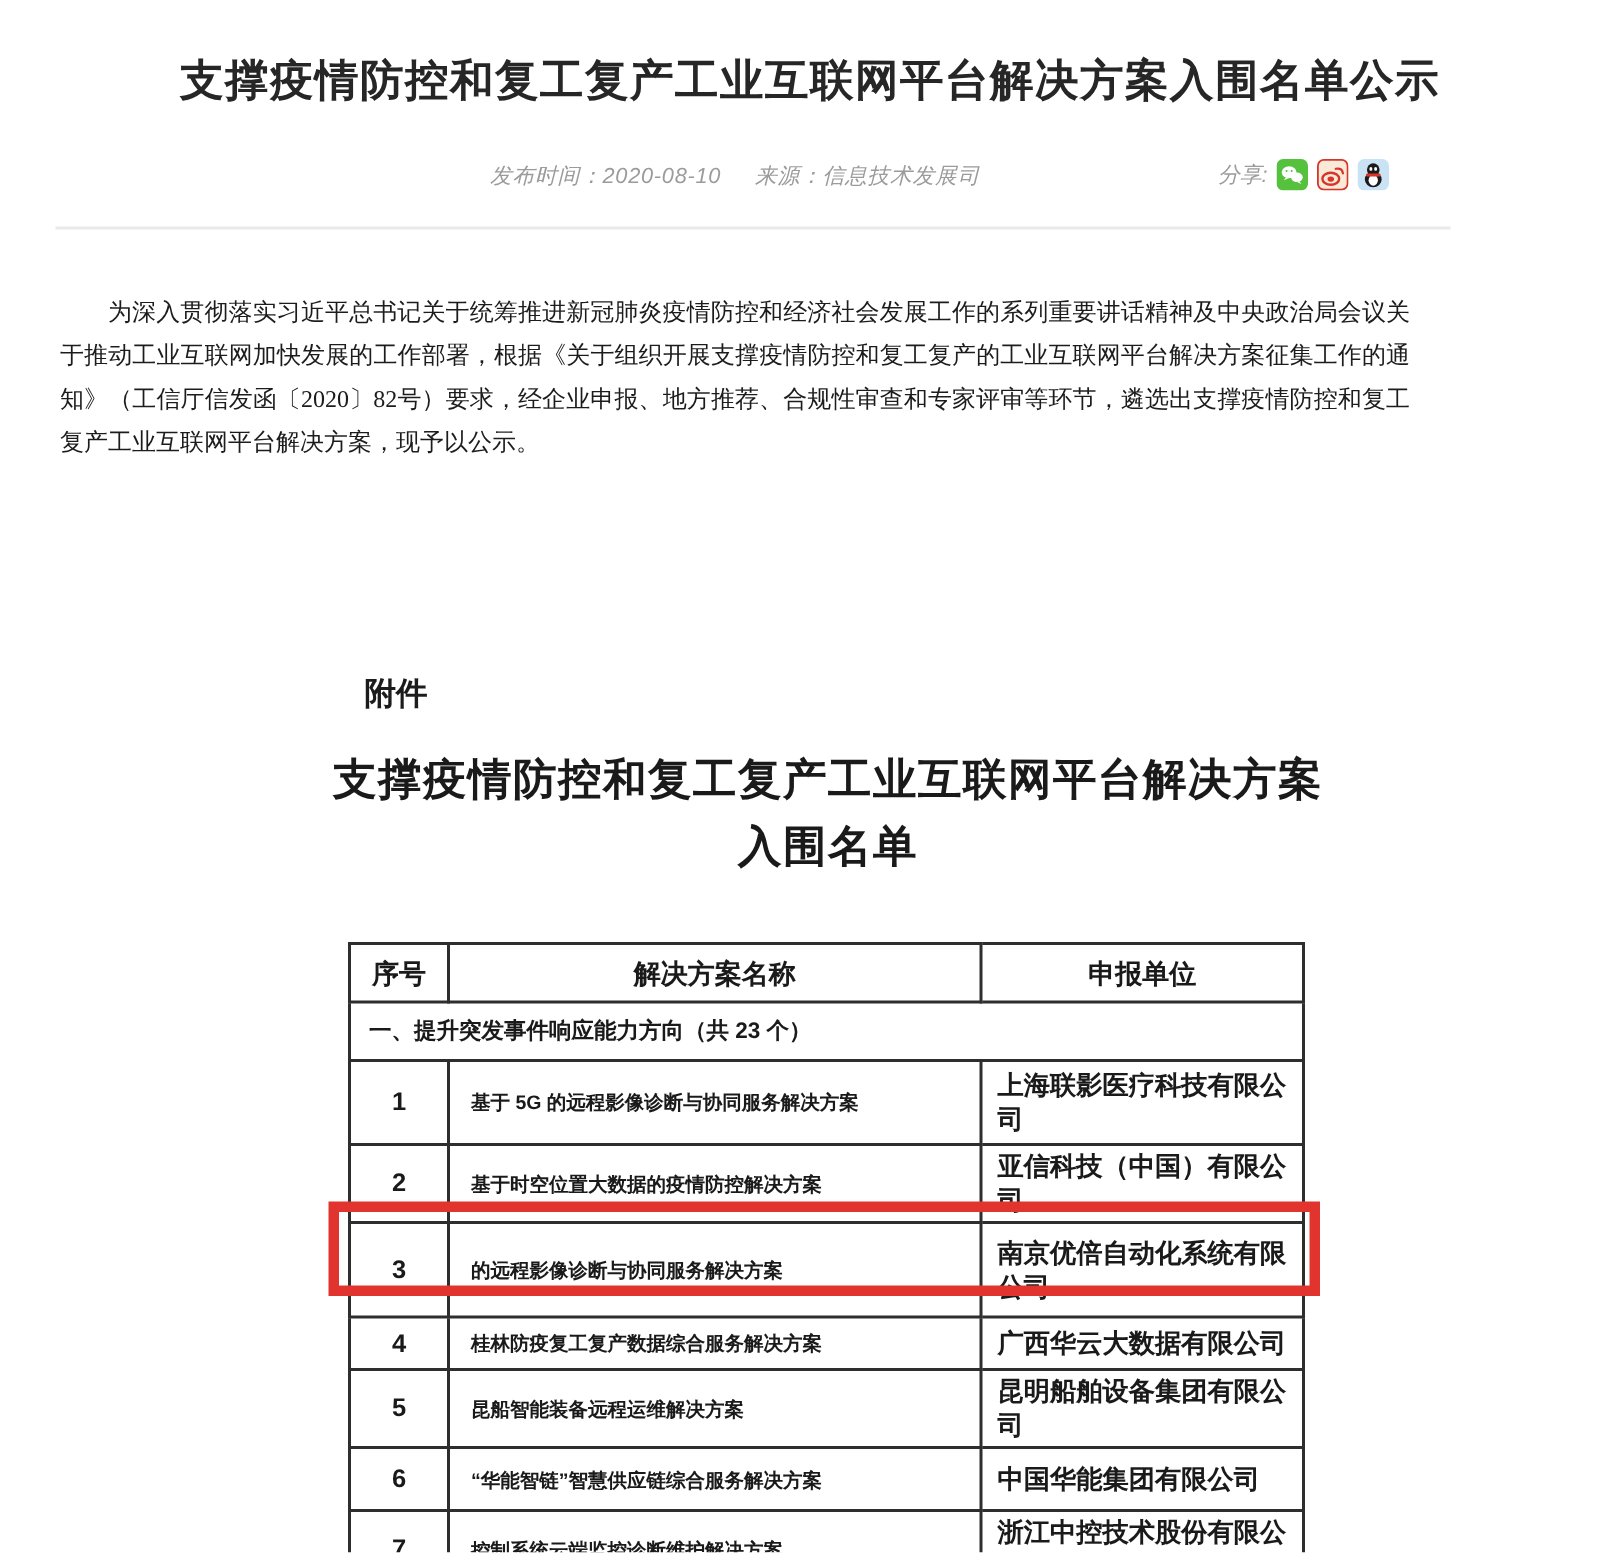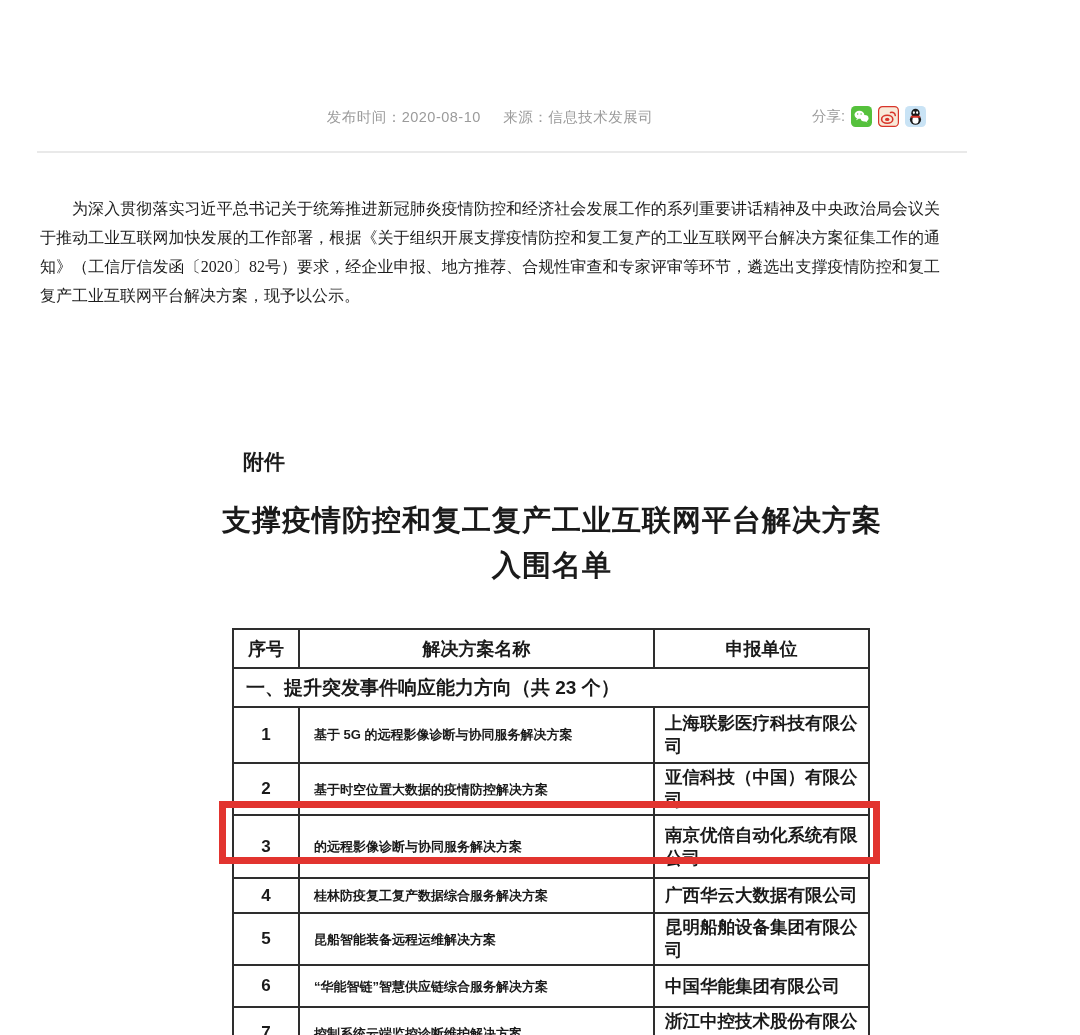--- a/index.html
+++ b/index.html
@@ -6,21 +6,21 @@
   .page{
     position:relative;width:1080px;height:1035px;background:#fff;overflow:hidden;
     font-family:"Liberation Sans",sans-serif;color:#222;
   }
   
   .page-title{
     position:absolute;top:34px;left:0;width:100%;margin:0;
     text-align:center;font-size:29px;font-weight:700;color:#262626;letter-spacing:1px;
     font-family:"Liberation Sans",sans-serif;
   }
-  .meta-row{position:absolute;top:108px;left:40px;width:900px;height:24px;}
+  .meta-row{position:absolute;top:108px;left:40px;width:900px;height:24px;font-style:italic;}
   .meta-text{
     width:100%;text-align:center;font-size:14.5px;color:var(--meta_gray,#9b9b9b);
     letter-spacing:.5px;
   }
   .meta-text span{margin:0 9px;}
   .share-bar{
     position:absolute;top:-2px;left:772px;display:flex;align-items:center;gap:6px;
     font-size:14.5px;color:var(--meta_gray,#9b9b9b);white-space:nowrap;
   }
   .share-icon{width:21px;height:21px;display:inline-block;}
@@ -67,36 +67,37 @@
   #solution-table th{font-size:18px;font-weight:700;text-align:center;}
   #solution-table thead tr{height:39px;}
   #solution-table tbody tr:nth-child(1){height:39px;}
   #solution-table tbody tr:nth-child(2){height:56px;}
   #solution-table tbody tr:nth-child(3){height:39px;}
   #solution-table tbody tr:nth-child(4){height:63px;}
   #solution-table tbody tr:nth-child(5){height:35px;}
   #solution-table tbody tr:nth-child(6){height:47px;}
   #solution-table tbody tr:nth-child(7){height:42px;}
   #solution-table tbody tr:nth-child(8){height:47px;}
-  .section-cell{font-size:19px;font-weight:700;padding-left:12px !important;}
+  .section-cell{font-size:15px;font-weight:700;padding-left:12px !important;}
   .c-no{text-align:center;font-size:17px;font-weight:600;}
   .c-sol{font-size:13px;font-weight:600;line-height:1.32;padding-left:14px !important;}
   .c-com{font-size:17.5px;font-weight:600;line-height:1.32;padding-left:10px !important;padding-right:2px !important;}
   
   .highlight-box{
     position:absolute;top:801px;left:219px;width:661px;height:63px;
     border:7px solid var(--highlight_red,#e2342f);box-sizing:border-box;
     pointer-events:none;
   }
 </style>
 </head>
 <body>
 
 <div class="page">
 
+  <h1 class="page-title">支撑疫情防控和复工复产工业互联网平台解决方案入围名单公示</h1>
 
   <div class="meta-row">
     <div class="meta-text">
       <span>发布时间：2020-08-10</span>
       <span>来源：信息技术发展司</span>
     </div>
     <div class="share-bar">
       <span>分享:</span>
       <span class="share-icon">
         <svg viewBox="0 0 21 21" xmlns="http://www.w3.org/2000/svg">

